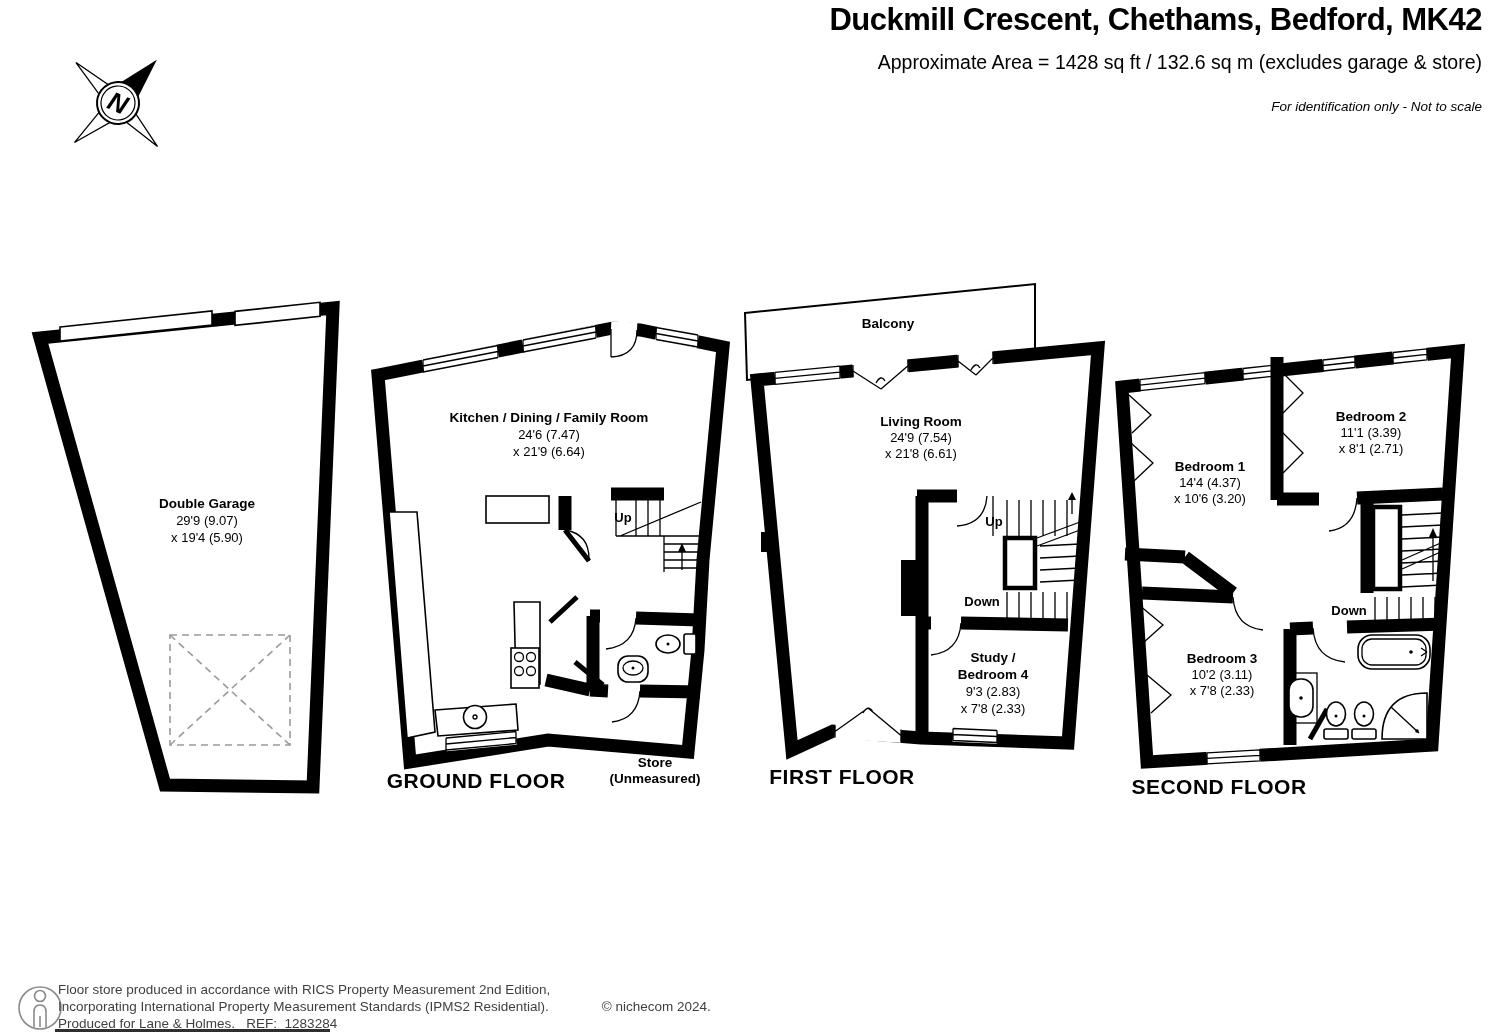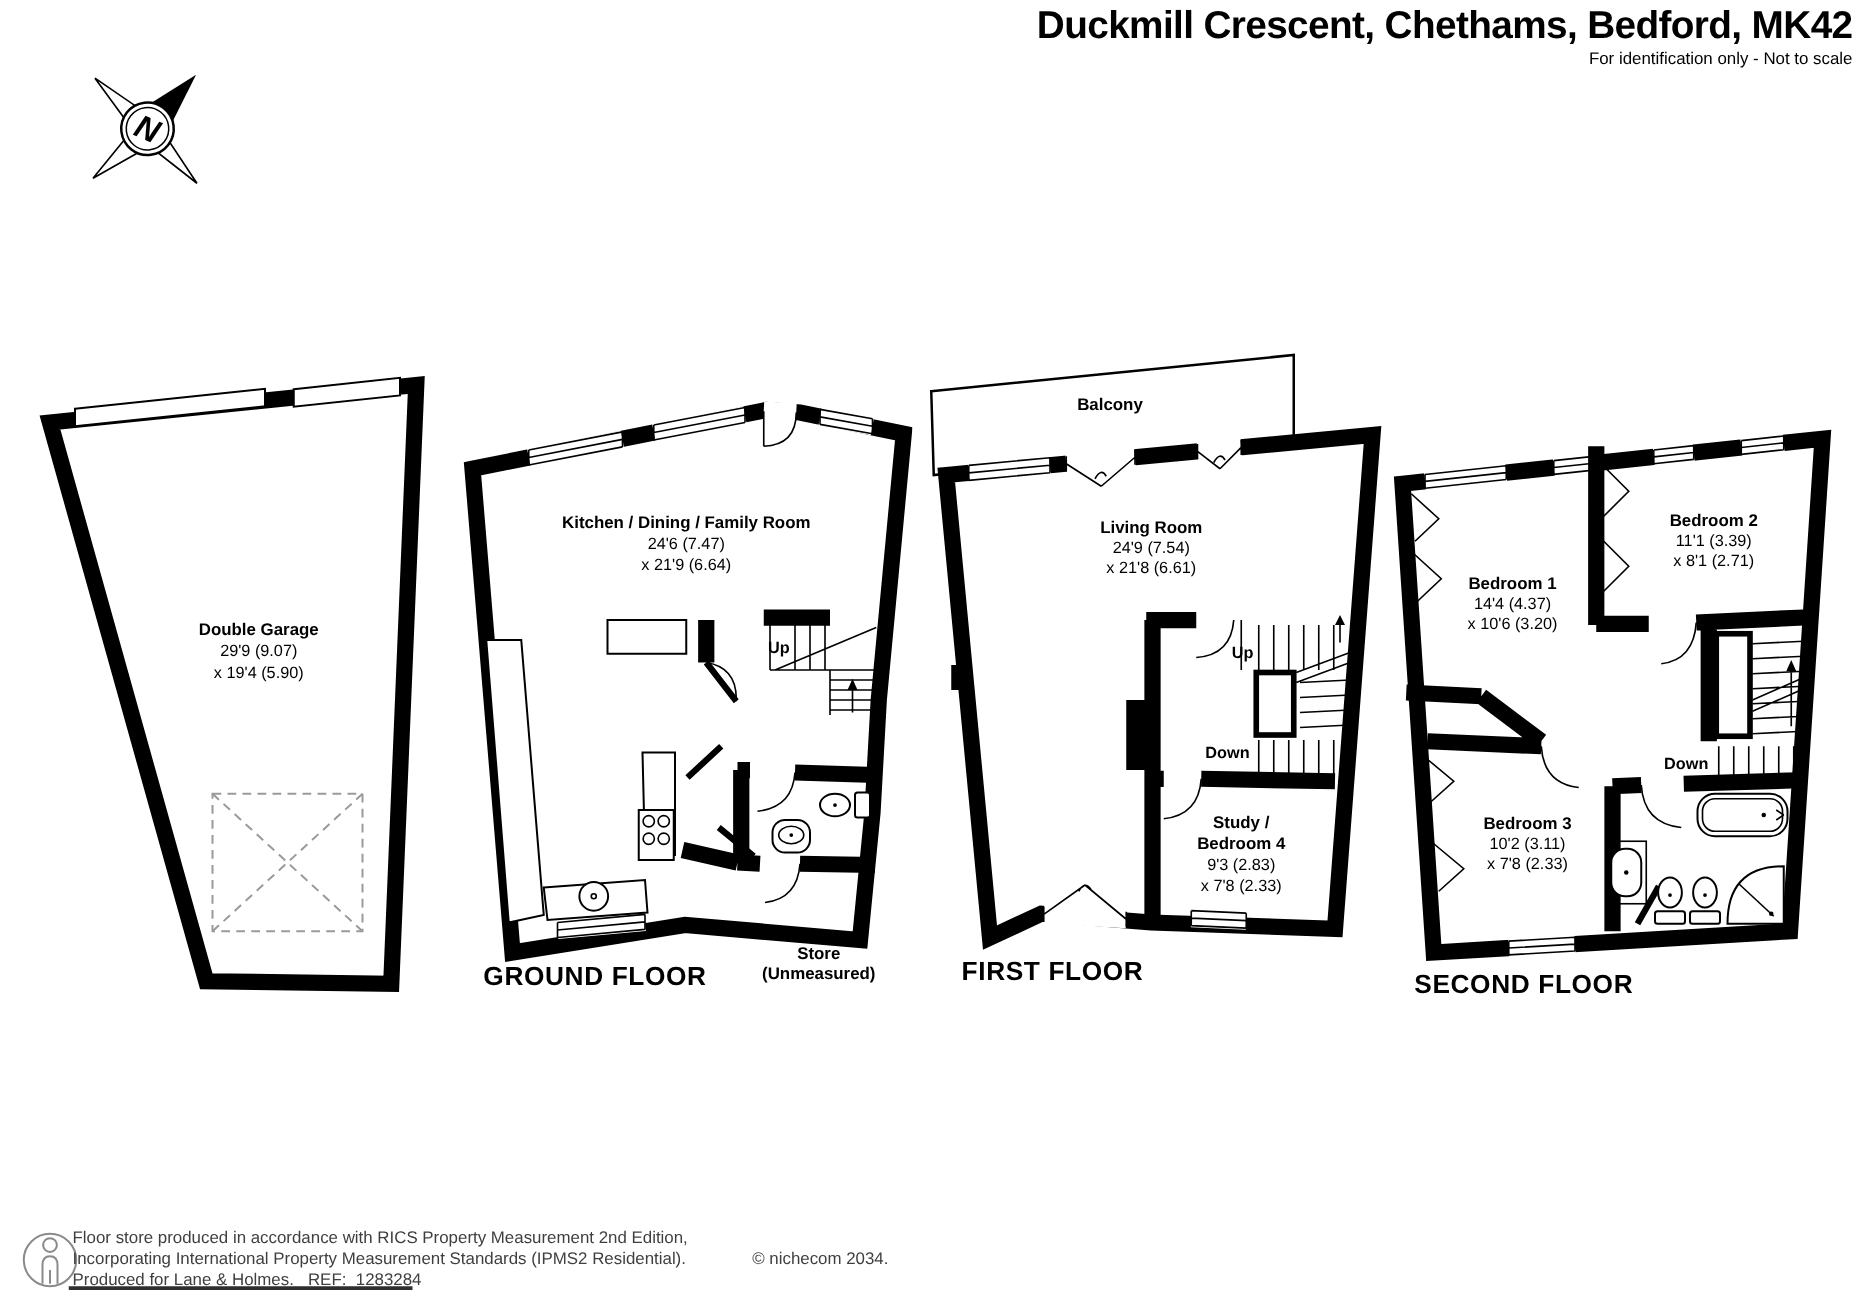--- a/index.html
+++ b/index.html
@@ -2,21 +2,21 @@
 <html><head>
 <meta charset="utf-8">
 <style>
   html,body{margin:0;padding:0;background:#fff;}
   .page{position:relative;width:1488px;height:1032px;background:#fff;overflow:hidden;
         font-family:"Liberation Sans",sans-serif;color:#000;}
   
   .header{position:absolute;top:2px;right:6px;text-align:right;}
   .title{font-size:31px;font-weight:bold;letter-spacing:-0.5px;}
   .area-line{font-size:19.5px;margin-top:13px;}
-  .disclaimer{font-size:13.5px;margin-top:1px;}
+  .disclaimer{font-size:13.5px;margin-top:25px;font-style:italic;}
   
   .plan{position:absolute;}
   svg text{font-family:"Liberation Sans",sans-serif;fill:#000;}
   .wall{fill:#fff;stroke:#000;stroke-width:13;stroke-linejoin:miter;}
   .wl{stroke:#000;stroke-width:13;fill:none;}
   .wl5{stroke:#000;stroke-width:5;fill:none;}
   .tn{stroke:#000;stroke-width:1.3;fill:none;}
   .tn2{stroke:#000;stroke-width:2;fill:none;}
   .er{stroke:#fff;stroke-width:14.5;fill:none;}
   .fx{stroke:#000;stroke-width:1.6;fill:#fff;}
@@ -34,20 +34,21 @@
   .person-badge{position:absolute;left:17px;top:982px;}
   .bottom-strip{position:absolute;left:55px;top:1029px;width:275px;height:3px;background:#2f2f2f;}
 </style>
 </head>
 <body>
 
 <div class="page">
 
   <div class="header">
     <div class="title">Duckmill Crescent, Chethams, Bedford, MK42</div>
+    <div class="area-line">Approximate Area = 1428 sq ft / 132.6 sq m (excludes garage &amp; store)</div>
     <div class="disclaimer">For identification only - Not to scale</div>
   </div>
 
   <svg class="plan" style="left:48px;top:30px;" width="145" height="145" viewBox="0 0 145 145">
     <g transform="translate(70,73) rotate(38)">
       <path class="tn" d="M-58,-6 L-10,-9 L-5,9 Z"></path>
       <path class="tn" d="M-10,58 L-9,10 L9,12 Z"></path>
       <path class="tn" d="M58,10 L10,-6 L8,10 Z"></path>
       <path class="blk" d="M4,-58 L14,-8 L-13,-11 Z"></path>
       <circle cx="0" cy="0" r="21" fill="#fff" stroke="#000" stroke-width="2"></circle>
@@ -242,19 +243,19 @@
 
   <svg class="person-badge" width="46" height="52" viewBox="0 0 46 52">
     <circle cx="23" cy="26" r="21" fill="none" stroke="#8a8a8a" stroke-width="1.6"></circle>
     <circle cx="23" cy="14" r="5.5" fill="none" stroke="#8a8a8a" stroke-width="1.6"></circle>
     <path d="M17,45 L17,30 Q17,23 23,23 Q29,23 29,30 L29,45 M23,34 L23,45" fill="none" stroke="#8a8a8a" stroke-width="1.6"></path>
   </svg>
   <div class="footer">
     <div class="foot-line">Floor store produced in accordance with RICS Property Measurement 2nd Edition,</div>
     <div class="foot-row">
       <span class="foot-line">Incorporating International Property Measurement Standards (IPMS2 Residential).</span>
-      <span class="copyright">© nichecom 2034.</span>
+      <span class="copyright">© nichecom 2024.</span>
     </div>
     <div class="foot-line">Produced for Lane &amp; Holmes.   REF:  1283284</div>
   </div>
   <div class="bottom-strip"></div>
 
 </div>
 
 </body></html>

